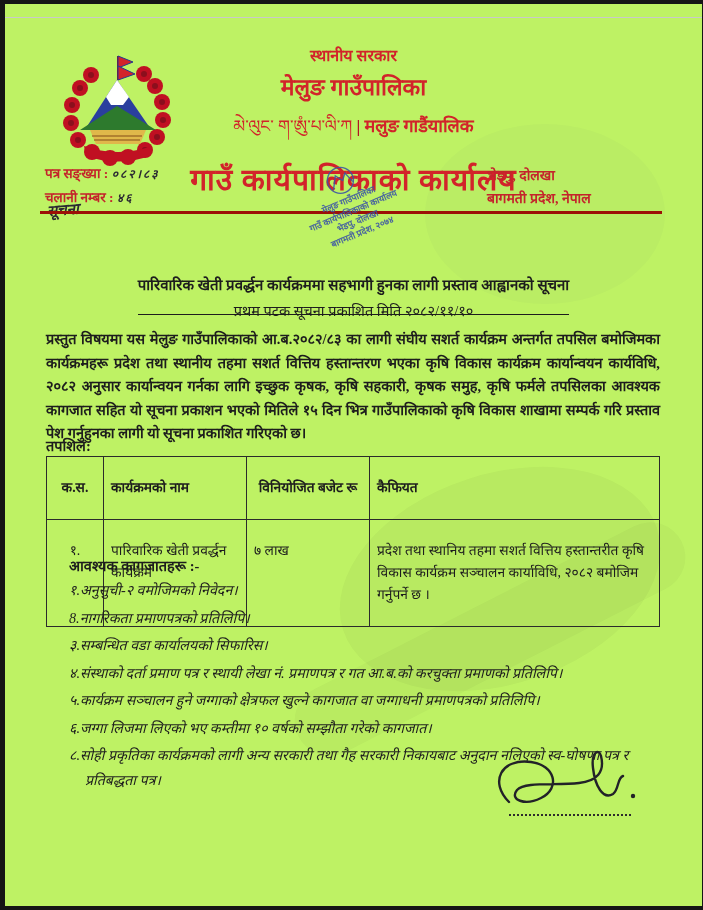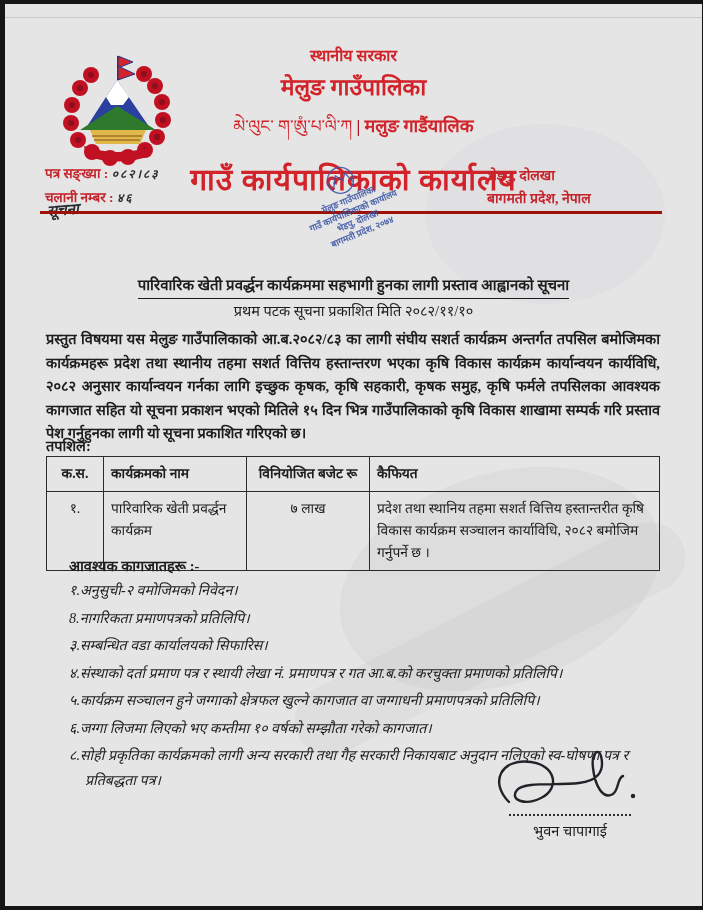--- a/index.html
+++ b/index.html
@@ -1,18 +1,18 @@
 <!DOCTYPE html>
 <html><head>
 <meta charset="utf-8">
 <style>
   html,body{margin:0;padding:0;}
   body{width:703px;height:910px;background:#111;font-family:"Liberation Serif","DejaVu Serif",serif;}
   .scan{position:relative;width:703px;height:910px;background:#151515;overflow:hidden;}
-  .page{position:absolute;top:4px;left:5px;width:697px;height:902px;background:#e5e5e5;overflow:hidden;}
+  .page{position:absolute;top:4px;left:5px;width:697px;height:902px;background:#bef264;overflow:hidden;}
   .scan-edge-line{position:absolute;top:13px;left:0;right:0;height:1px;background:#c9c9c9;}
   
   .wm{position:absolute;background:rgba(40,40,40,0.035);border-radius:50%;}
   .wm1{width:330px;height:210px;left:330px;top:470px;transform:rotate(-18deg);}
   .wm2{width:430px;height:70px;left:270px;top:600px;transform:rotate(-27deg);border-radius:40px;background:rgba(40,40,40,0.03);}
   .wm3{width:240px;height:180px;left:420px;top:120px;background:rgba(40,60,120,0.025);}
   
   .emblem{position:absolute;left:53px;top:46px;width:120px;height:120px;}
   .hdr{position:absolute;top:40px;left:0;right:0;text-align:center;color:#d2232a;}
   .h1{font-size:16px;font-weight:bold;margin:0 0 4px 0;}
@@ -26,34 +26,34 @@
   .hand{font-family:"DejaVu Serif",serif;font-style:italic;font-weight:bold;color:#2a2a32;font-size:12px;letter-spacing:2px;}
   .hand-overlay{position:absolute;left:2px;top:13px;transform:rotate(-5deg);font-size:15px;letter-spacing:0;}
   .chalani-line{position:relative;}
   .meta-right{position:absolute;left:482px;top:160px;color:#c4242b;font-weight:bold;font-size:14px;line-height:23px;}
   .red-rule{position:absolute;left:35px;top:207px;width:622px;height:3px;background:#9c1006;}
   
   .stamp{position:absolute;left:272px;top:158px;width:160px;height:115px;transform:rotate(-23deg);color:#3c55a5;opacity:.88;text-align:center;font-size:9px;line-height:11.5px;font-weight:bold;}
   .stamp svg{display:block;margin:0 auto 1px auto;}
   
   .title-wrap{position:absolute;top:270px;left:0;right:0;text-align:center;color:#1d1d1d;}
-  .title-main{font-size:15px;font-weight:bold;border-bottom:1.5px solid #1d1d1d;padding-bottom:4px;display:inline-block;}
+  .title-main{font-size:15px;font-weight:bold;border-bottom:1.5px solid #1d1d1d;padding-bottom:20px;display:inline-block;}
   .subtitle{position:absolute;top:296px;left:0;right:0;text-align:center;font-size:14.5px;color:#1d1d1d;}
   
   .body-par{position:absolute;top:324px;left:41px;width:614px;font-size:14.5px;line-height:23.5px;text-align:justify;color:#1d1d1d;font-weight:bold;}
   .tapashil{position:absolute;top:431px;left:41px;font-weight:bold;font-size:14.5px;color:#1d1d1d;}
   
   table.dtable{position:absolute;top:452px;left:41px;width:614px;border-collapse:collapse;font-size:13.8px;color:#1d1d1d;}
-  .dtable th,.dtable td{border:1.6px solid #2b2b2b;padding:6px 7px;vertical-align:top;}
+  .dtable th,.dtable td{border:1.6px solid #2b2b2b;padding:20px 7px;vertical-align:top;}
   .dtable th{font-weight:bold;text-align:left;height:22px;}
   .dtable .c-sn{width:42px;text-align:center;}
   .dtable .c-name{width:128px;margin-top:26px;}
   .dtable .c-budget{width:108px;text-align:center;}
   .dtable td.c-sn{text-align:center;}
-  .dtable td.c-budget{text-align:center;margin-left:36px;}
+  .dtable td.c-budget{text-align:left;margin-left:36px;}
   .dtable td{line-height:22px;}
   
   .docs-heading{position:absolute;top:551px;left:64px;font-weight:bold;font-size:14.5px;color:#1d1d1d;}
   .docs-list{position:absolute;top:574px;left:64px;width:596px;margin:0;padding:0;list-style:none;font-size:14.2px;line-height:24.5px;color:#1d1d1d;font-style:italic;}
   .docs-list li{padding-left:16px;text-indent:-16px;margin:0 0 3px 0;}
   
   .sig{position:absolute;left:470px;top:744px;width:190px;text-align:center;color:#1d1d1d;}
   .sig-squiggle{display:block;margin:0 auto;}
   .sig-dots{width:122px;border-top:2.5px dotted #2c2c2c;margin:-6px auto 4px auto;}
   .sig-name{font-size:14.5px;margin-top:2px;}
@@ -196,16 +196,15 @@
       <li>६.जग्गा लिजमा लिएको भए कम्तीमा १० वर्षको सम्झौता गरेको कागजात।</li>
       <li>८.सोही प्रकृतिका कार्यक्रमको लागी अन्य सरकारी तथा गैह सरकारी निकायबाट अनुदान नलिएको स्व-घोषणा पत्र र प्रतिबद्धता पत्र।</li>
     </ol>
 
     <div class="sig">
       <svg class="sig-squiggle" width="170" height="72" viewBox="0 0 170 72">
         <path d="M24 54 C4 34 16 10 46 14 C70 17 76 40 56 50 C40 58 24 52 32 42 C40 33 72 38 94 35 C112 33 120 24 116 8 C114 0 106 4 108 20 C110 38 118 52 128 46 C134 42 132 30 138 28" fill="none" stroke="#222228" stroke-width="2.4" stroke-linecap="round"></path>
         <circle cx="148" cy="48" r="2.2" fill="#222228"></circle>
       </svg>
       <div class="sig-dots"></div>
-      <div class="sig-name">भुवन चापागाई</div>
     </div>
   </div>
 </div>
 
 </body></html>

